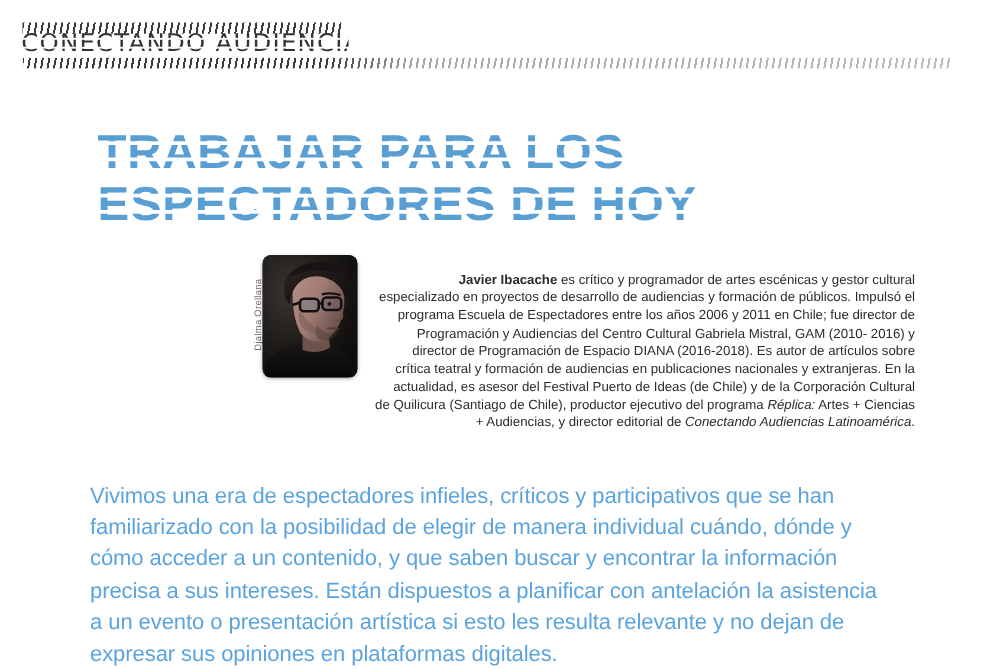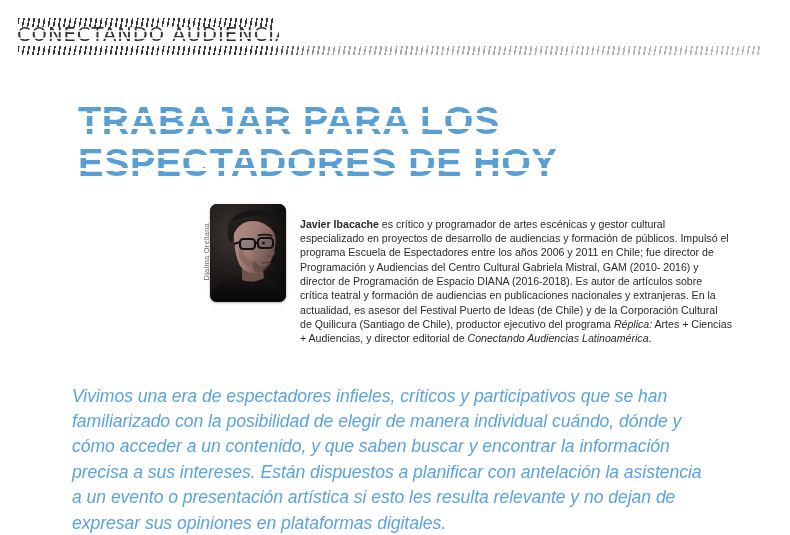--- a/index.html
+++ b/index.html
@@ -109,36 +109,35 @@
 
   
   .bio {
     position: absolute;
     left: 300px;
     top: 206px;
     width: 432px;
     font-size: 10.6px;
     line-height: 14.35px;
     color: #2b2b2b;
-    text-align: left;
+    text-align: right;
   }
   .bio b { font-weight: 700; }
   .bio i { font-style: italic; }
 
   
   .lead {
     position: absolute;
     left: 72px;
     top: 366px;
     width: 640px;
     font-size: 17.6px;
     line-height: 25.4px;
     color: #5ba3de;
     letter-spacing: -0.05px;
-    font-style: italic;
   }
 </style>
 </head>
 <body>
 
 <div class="masthead">
 
   <div class="hatch hatch-top"></div>
 
   <div class="brand">

